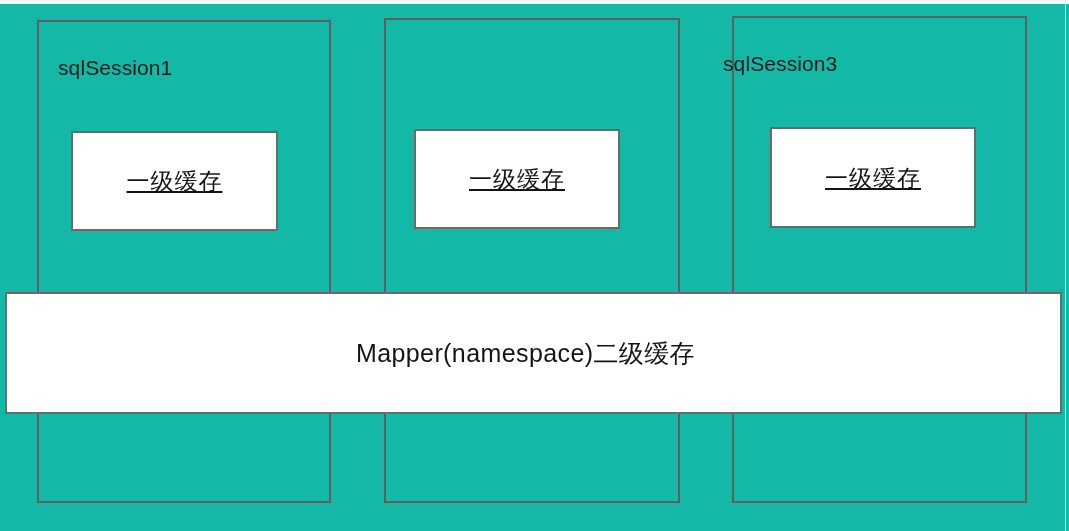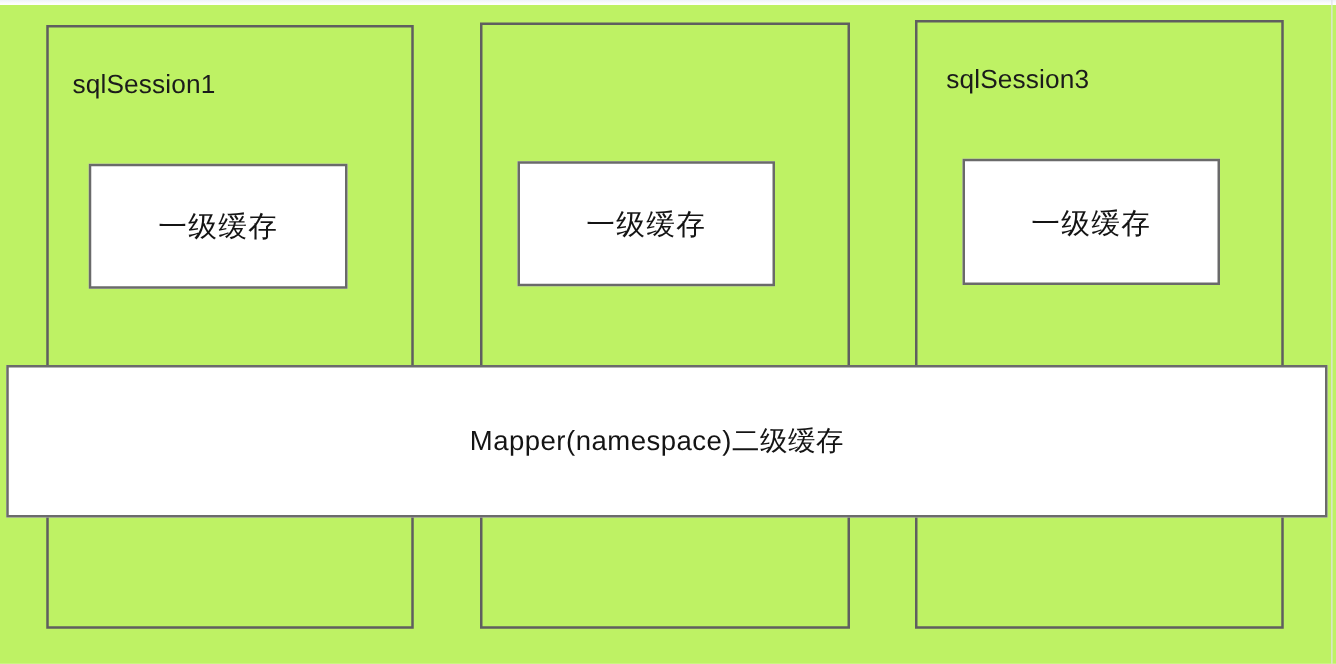--- a/index.html
+++ b/index.html
@@ -11,21 +11,21 @@
     height: 531px;
     background: #ffffff;
     font-family: "Liberation Sans", "DejaVu Sans", sans-serif;
     overflow: hidden;
   }
 
   #canvas {
     position: relative;
     width: 1069px;
     height: 531px;
-    background: #bef264;
+    background: #14b8a6;
   }
 
   
   .top-tint {
     position: absolute;
     left: 0;
     top: 0;
     width: 1069px;
     height: 4px;
     background: linear-gradient(to bottom, #eef2fb 0%, #fbfcfe 60%, #ffffff 100%);
@@ -66,35 +66,36 @@
     align-items: center;
     justify-content: center;
   }
 
   .cache-label {
     color: #141414;
     font-size: 23px;
     line-height: 26px;
     letter-spacing: 1px;
     white-space: nowrap;
+    text-decoration: underline;
   }
 
   .mapper-bar {
     position: absolute;
     box-sizing: border-box;
     border: 2px solid #6b6b6b;
     background: #ffffff;
     display: flex;
     align-items: center;
     justify-content: center;
   }
 
   .mapper-label {
     color: #141414;
-    font-size: 22px;
+    font-size: 25px;
     line-height: 30px;
     letter-spacing: 0.4px;
     white-space: nowrap;
     transform: translateX(-8px);
   }
 </style>
 </head>
 <body>
 
 <div id="canvas">
@@ -106,21 +107,21 @@
   <div class="cache-box" style="left:71px; top:131px; width:207px; height:100px;">
     <span class="cache-label">一级缓存</span>
   </div>
 
   <div class="session-box" style="left:384px; top:18px; width:296px; height:485px;"></div>
   <div class="cache-box" style="left:414px; top:129px; width:206px; height:100px;">
     <span class="cache-label">一级缓存</span>
   </div>
 
   <div class="session-box" style="left:732px; top:16px; width:295px; height:487px;"></div>
-  <div class="session-label" style="left:757px; top:52px;">sqlSession3</div>
+  <div class="session-label" style="left:723px; top:52px;">sqlSession3</div>
   <div class="cache-box" style="left:770px; top:127px; width:206px; height:101px;">
     <span class="cache-label">一级缓存</span>
   </div>
 
   <div class="mapper-bar" style="left:5px; top:292px; width:1057px; height:122px;">
     <span class="mapper-label">Mapper(namespace)二级缓存</span>
   </div>
 
   <div class="right-hairline"></div>
 

